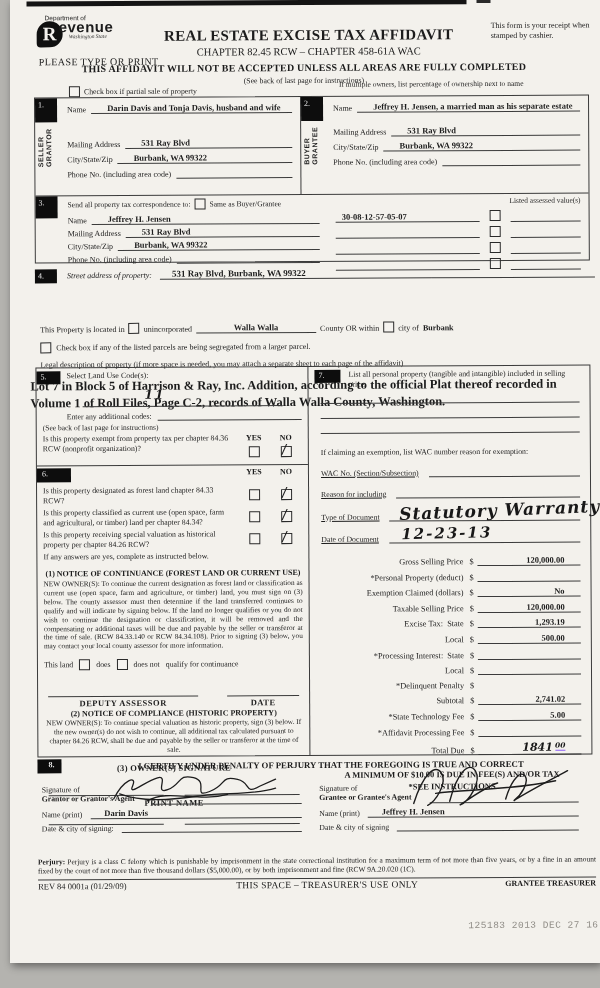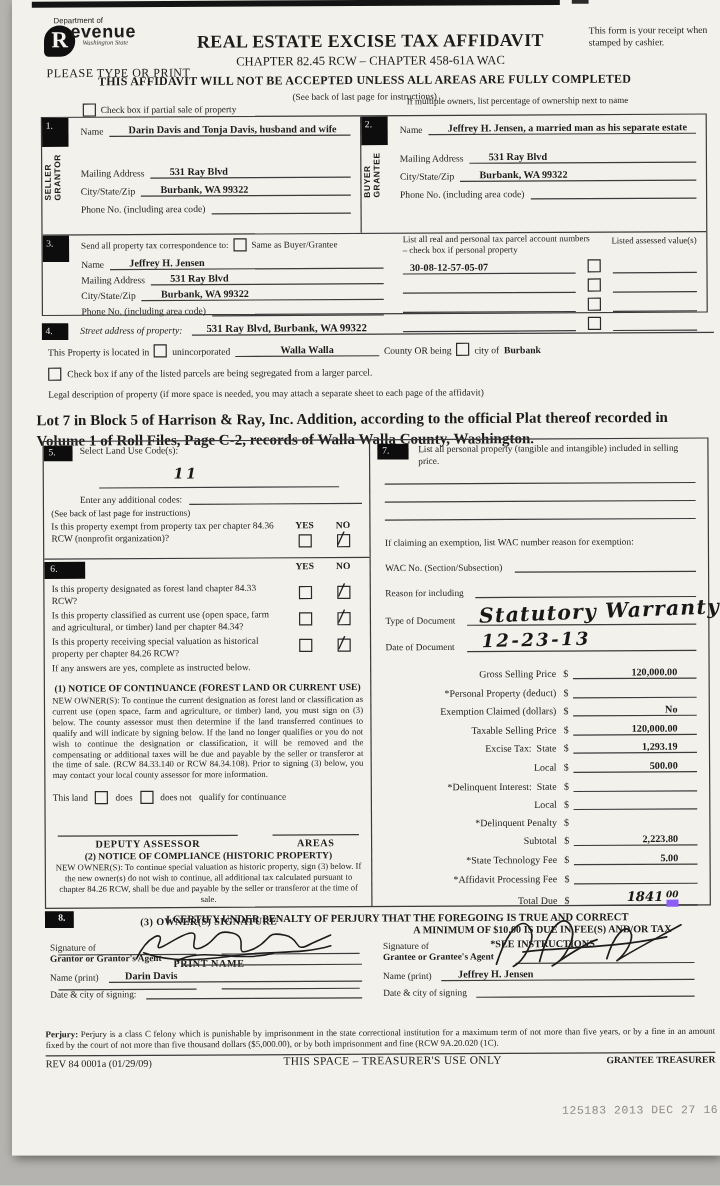--- a/index.html
+++ b/index.html
@@ -74,21 +74,21 @@
   .prow .cb{margin:0 10px 1px 10px;}
   .aline{flex:1;border-bottom:1px solid #3b3b3b;min-height:10px;}
 
   
   .sec4{position:absolute;left:25px;top:268px;width:560px;}
   .s4row1{position:relative;padding-left:32px;display:flex;align-items:flex-end;font-size:8px;}
   .s4row1 .lab{white-space:nowrap;padding-right:8px;font-style:italic;}
   .s4val{width:260px;border-bottom:1px solid #3b3b3b;font-weight:bold;font-size:9px;padding-left:12px;}
   .s4rest{flex:1;border-bottom:1px solid #3b3b3b;}
   .s4row2{display:flex;align-items:flex-end;gap:4px;font-size:8px;margin:7px 0 0 5px;}
-  .countyline{width:120px;border-bottom:1px solid #3b3b3b;text-align:center;font-weight:bold;font-size:8.5px;}
+  .countyline{width:120px;border-bottom:1px solid #3b3b3b;text-align:center;font-weight:bold;font-size:8.5px;margin-top:36px;}
   .b{font-weight:bold;}
   .s4row3{display:flex;gap:5px;font-size:8px;margin:8px 0 0 5px;align-items:center;}
   .s4row4{font-size:7.8px;margin:7px 0 0 5px;}
   .legal{font-size:12.5px;font-weight:bold;margin:9px 0 0 -5px;line-height:16.5px;width:568px;}
 
   
   .cols{position:absolute;left:25px;top:366px;width:555px;height:390px;border:1px solid #3b3b3b;
         box-sizing:border-box;display:flex;}
   .lcol{width:272px;border-right:1px solid #3b3b3b;box-sizing:border-box;padding:3px 6px 0 6px;position:relative;}
   .rcol{flex:1;box-sizing:border-box;padding:3px 10px 0 12px;position:relative;}
@@ -131,33 +131,33 @@
   .twolines div{width:115px;border-bottom:1px solid #3b3b3b;}
   .printname{font-size:8.5px;font-weight:bold;text-align:center;margin-top:2px;letter-spacing:.5px;}
 
   .s7head{display:flex;align-items:flex-start;}
   .s7head .tab7{flex:0 0 auto;width:26px;height:13px;background:#0d0d0d;color:#e8e8e8;font-size:8px;
       padding:1px 0 0 4px;box-sizing:border-box;margin:0 8px 0 -6px;}
   .s7head .txt{font-size:7.8px;line-height:9.5px;}
   .blankln{border-bottom:1px solid #3b3b3b;margin-top:13px;min-height:1px;}
   .exnote{font-size:7.8px;margin-top:14px;}
   .wrow{display:flex;align-items:flex-end;font-size:7.8px;margin-top:11px;position:relative;}
-  .wrow .lab{white-space:nowrap;padding-right:10px;}
+  .wrow .lab{white-space:nowrap;padding-right:10px;text-decoration:underline;}
   .wrow .ln{flex:1;border-bottom:1px solid #3b3b3b;min-height:9px;}
   .hw-type{position:absolute;left:78px;top:-12px;font-size:17px;transform:rotate(-2deg);white-space:nowrap;letter-spacing:1px;}
   .hw-date{position:absolute;left:80px;top:-9px;font-size:15px;transform:rotate(-1deg);letter-spacing:2px;}
   .fees{margin-top:12px;}
   .fee{display:flex;align-items:flex-end;margin-top:4.6px;}
   .fee .flab{width:142px;text-align:right;font-size:8.3px;white-space:pre;padding-right:6px;}
   .fee .fd{font-size:8.3px;padding-right:4px;}
   .fee .fln{flex:1;border-bottom:1px solid #3b3b3b;text-align:right;font-weight:bold;font-size:8.5px;
       padding-right:16px;min-height:10px;}
   .fee .fln.noline{border-bottom:none;}
   .fee .fln .hw{font-size:11px;}
-  .fee .fln .cents{font-size:7.5px;vertical-align:3px;border-bottom:6px solid #8b5cf6;}
+  .fee .fln .cents{font-size:7.5px;vertical-align:3px;border-bottom:1px solid #8b5cf6;}
   .minnote{font-size:8.5px;font-weight:bold;text-align:center;margin-top:14px;}
   .seeinstr{font-size:8.5px;text-align:center;margin-top:2px;font-weight:bold;}
 
   
   .sec8{position:absolute;left:25px;top:760px;width:555px;}
   .certline{position:relative;padding-left:32px;text-align:center;font-size:8.8px;font-weight:bold;}
   .tab8{position:absolute;left:0;top:-2px;width:24px;height:14px;background:#0d0d0d;color:#e8e8e8;
       font-size:8px;padding:1px 0 0 4px;box-sizing:border-box;}
   .sigrow{display:flex;margin-top:14px;}
   .sighalf{flex:1;padding:0 14px 0 4px;position:relative;}
@@ -281,21 +281,20 @@
           <span class="lab">City/State/Zip</span>
           <span class="val">Burbank, WA 99322</span>
         </div>
         <div class="field" style="margin-top:2px;">
           <span class="lab">Phone No. (including area code)</span>
           <span class="val"></span>
         </div>
       </div>
       <div class="sec3-right">
         <div class="parcel-head">
-          <div class="ph-l">List all real and personal tax parcel account numbers – check box if personal property</div>
           <div class="ph-r">Listed assessed value(s)</div>
         </div>
         <div class="prow">
           <span class="pline">30-08-12-57-05-07</span>
           <span class="cb"></span>
           <span class="aline"></span>
         </div>
         <div class="prow">
           <span class="pline"></span>
           <span class="cb"></span>
@@ -320,21 +319,21 @@
       <div class="tab" style="height:14px;">4.</div>
       <span class="lab">Street address of property:</span>
       <span class="s4val">531 Ray Blvd, Burbank, WA  99322</span>
       <span class="s4rest"></span>
     </div>
     <div class="s4row2">
       <span>This Property is located in</span>
       <span class="cb"></span>
       <span>unincorporated</span>
       <span class="countyline">Walla Walla</span>
-      <span>County OR  being</span>
+      <span>County OR  within</span>
       <span class="cb"></span>
       <span>city of</span>
       <span class="b">Burbank</span>
     </div>
     <div class="s4row3">
       <span class="cb"></span>
       <span>Check box if any of the listed parcels are being segregated from a larger parcel.</span>
     </div>
     <div class="s4row4">Legal description of property (if more space is needed, you may attach a separate sheet to each page of the affidavit)</div>
     <div class="legal">Lot 7 in Block 5 of Harrison &amp; Ray, Inc. Addition, according to the official Plat thereof recorded in Volume 1 of Roll Files, Page C-2, records of Walla Walla County, Washington.</div>
@@ -410,21 +409,21 @@
       </div>
 
       <div class="siglines">
         <div class="sl1"></div>
         <div class="slgap"></div>
         <div class="sl2"></div>
       </div>
       <div class="sigcaps">
         <div class="sc1">DEPUTY ASSESSOR</div>
         <div class="slgap"></div>
-        <div class="sc2">AREAS</div>
+        <div class="sc2">DATE</div>
       </div>
 
       <div class="n1title" style="margin-top:1px;">(2) NOTICE OF COMPLIANCE (HISTORIC PROPERTY)</div>
       <div class="n2body">NEW OWNER(S): To continue special valuation as historic property, sign (3) below. If the new owner(s) do not wish to continue, all additional tax calculated pursuant to chapter 84.26 RCW, shall be due and payable by the seller or transferor at the time of sale.</div>
 
       <div class="ostitle">(3) OWNER(S) SIGNATURE</div>
       <div class="twolines">
         <div></div>
         <div></div>
       </div>
@@ -489,38 +488,38 @@
               <span class="flab">Excise Tax:  State</span>
               <span class="fd">$</span>
               <span class="fln">1,293.19</span>
             </div>
         <div class="fee">
               <span class="flab">Local</span>
               <span class="fd">$</span>
               <span class="fln">500.00</span>
             </div>
         <div class="fee">
-              <span class="flab">*Delinquent Interest:  State</span>
+              <span class="flab">*Processing Interest:  State</span>
               <span class="fd">$</span>
               <span class="fln"></span>
             </div>
         <div class="fee">
               <span class="flab">Local</span>
               <span class="fd">$</span>
               <span class="fln"></span>
             </div>
         <div class="fee">
               <span class="flab">*Delinquent Penalty</span>
               <span class="fd">$</span>
               <span class="fln noline"></span>
             </div>
         <div class="fee">
               <span class="flab">Subtotal</span>
               <span class="fd">$</span>
-              <span class="fln">2,223.80</span>
+              <span class="fln">2,741.02</span>
             </div>
         <div class="fee">
               <span class="flab">*State Technology Fee</span>
               <span class="fd">$</span>
               <span class="fln">5.00</span>
             </div>
         <div class="fee">
               <span class="flab">*Affidavit Processing Fee</span>
               <span class="fd">$</span>
               <span class="fln"></span>

